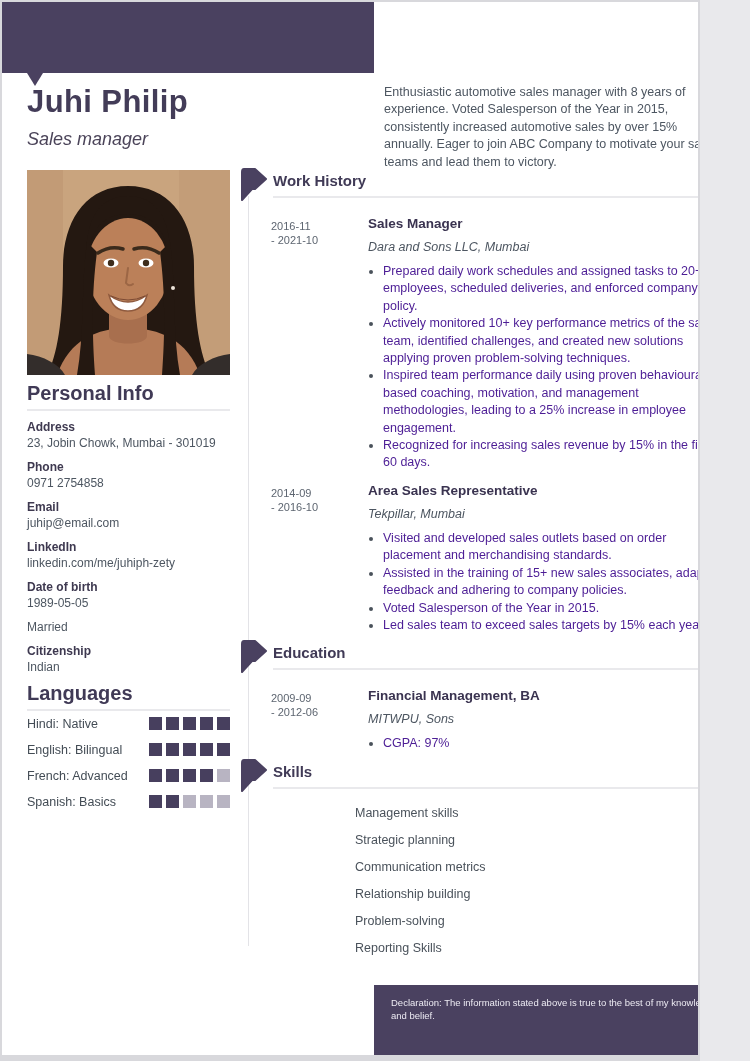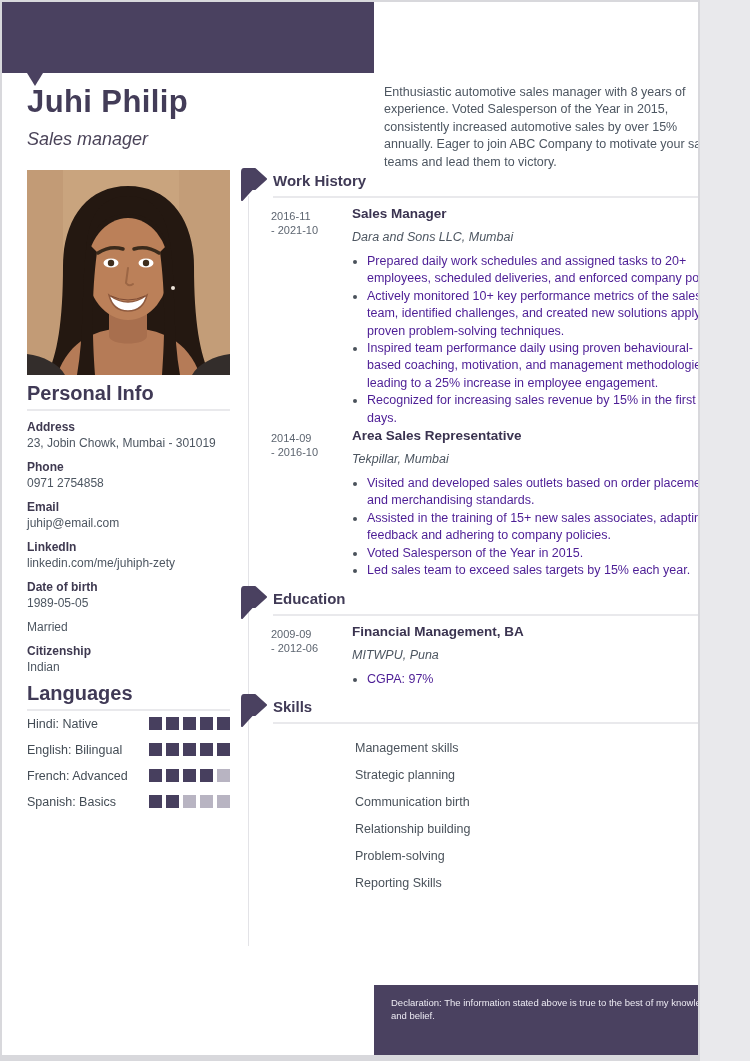--- a/index.html
+++ b/index.html
@@ -81,21 +81,21 @@
   }
   .right-col { position: absolute; left: 236px; top: 166px; width: 486px; }
 
   .section-head { display: flex; gap: 5px; align-items: flex-start; }
   .marker { width: 30px; flex: 0 0 30px; position: relative; z-index: 2; }
   .head-text-wrap {
     flex: 1; padding: 3px 0 6px 0; border-bottom: 2px solid #e9e9ec;
   }
   .head-text-wrap h2 { font-size: 15px; font-weight: bold; color: #403a56; line-height: 19px; }
 
-  .entry { display: grid; grid-template-columns: 81px 1fr; margin-left: 33px; margin-top: 0; }
+  .entry { display: grid; grid-template-columns: 81px 1fr; margin-left: 33px; margin-top: 10px; gap: 16px; }
   .entry-dates { font-size: 11px; color: #5d6570; line-height: 14px; padding-top: 4px; }
   .entry-title { font-size: 13.5px; font-weight: bold; color: #3a3350; line-height: 18px; }
   .entry-org { font-size: 12.5px; font-style: italic; color: #4d5661; margin-top: 6px; line-height: 17px; }
   ul.bullets { margin: 7px 0 0 15px; }
   ul.bullets li {
     font-size: 12.5px; color: #4c1d95; line-height: 17.4px;
   }
   ul.bullets li::marker { color: #4a525b; }
 
   .section-gap { margin-top: 6px; }
@@ -311,42 +311,42 @@
     </div>
 
 
     <div class="entry">
       <div class="entry-dates">
         <div>2009-09</div>
         <div>- 2012-06</div>
       </div>
       <div>
         <div class="entry-title">Financial Management, BA</div>
-        <div class="entry-org">MITWPU, Puna</div>
+        <div class="entry-org">MITWPU, Sons</div>
         <ul class="bullets">
           <li>CGPA: 97%</li>
         </ul>
       </div>
     </div>
 
     <div class="section-head section-gap">
       <span class="marker">
         <svg width="30" height="33" viewBox="0 0 30 33">
           <path d="M6,1 L17,1 L28,11 L17,21 L14,21 L4,32 L4,4 C4,2.3 4.9,1 6,1 Z" fill="#4a4160" stroke="#4a4160" stroke-width="2" stroke-linejoin="round"></path>
         </svg>
       </span>
       <div class="head-text-wrap">
         <h2>Skills</h2>
       </div>
     </div>
 
     <div class="skills-list">
       <div class="skill-item">Management skills</div>
       <div class="skill-item">Strategic planning</div>
-      <div class="skill-item">Communication birth</div>
+      <div class="skill-item">Communication metrics</div>
       <div class="skill-item">Relationship building</div>
       <div class="skill-item">Problem-solving</div>
       <div class="skill-item">Reporting Skills</div>
     </div>
   </div>
 
   <div class="footer">
     <div class="footer-notch"></div>
     <div class="footer-text">Declaration: The information stated above is true to the best of my knowledge and belief.</div>
   </div>

